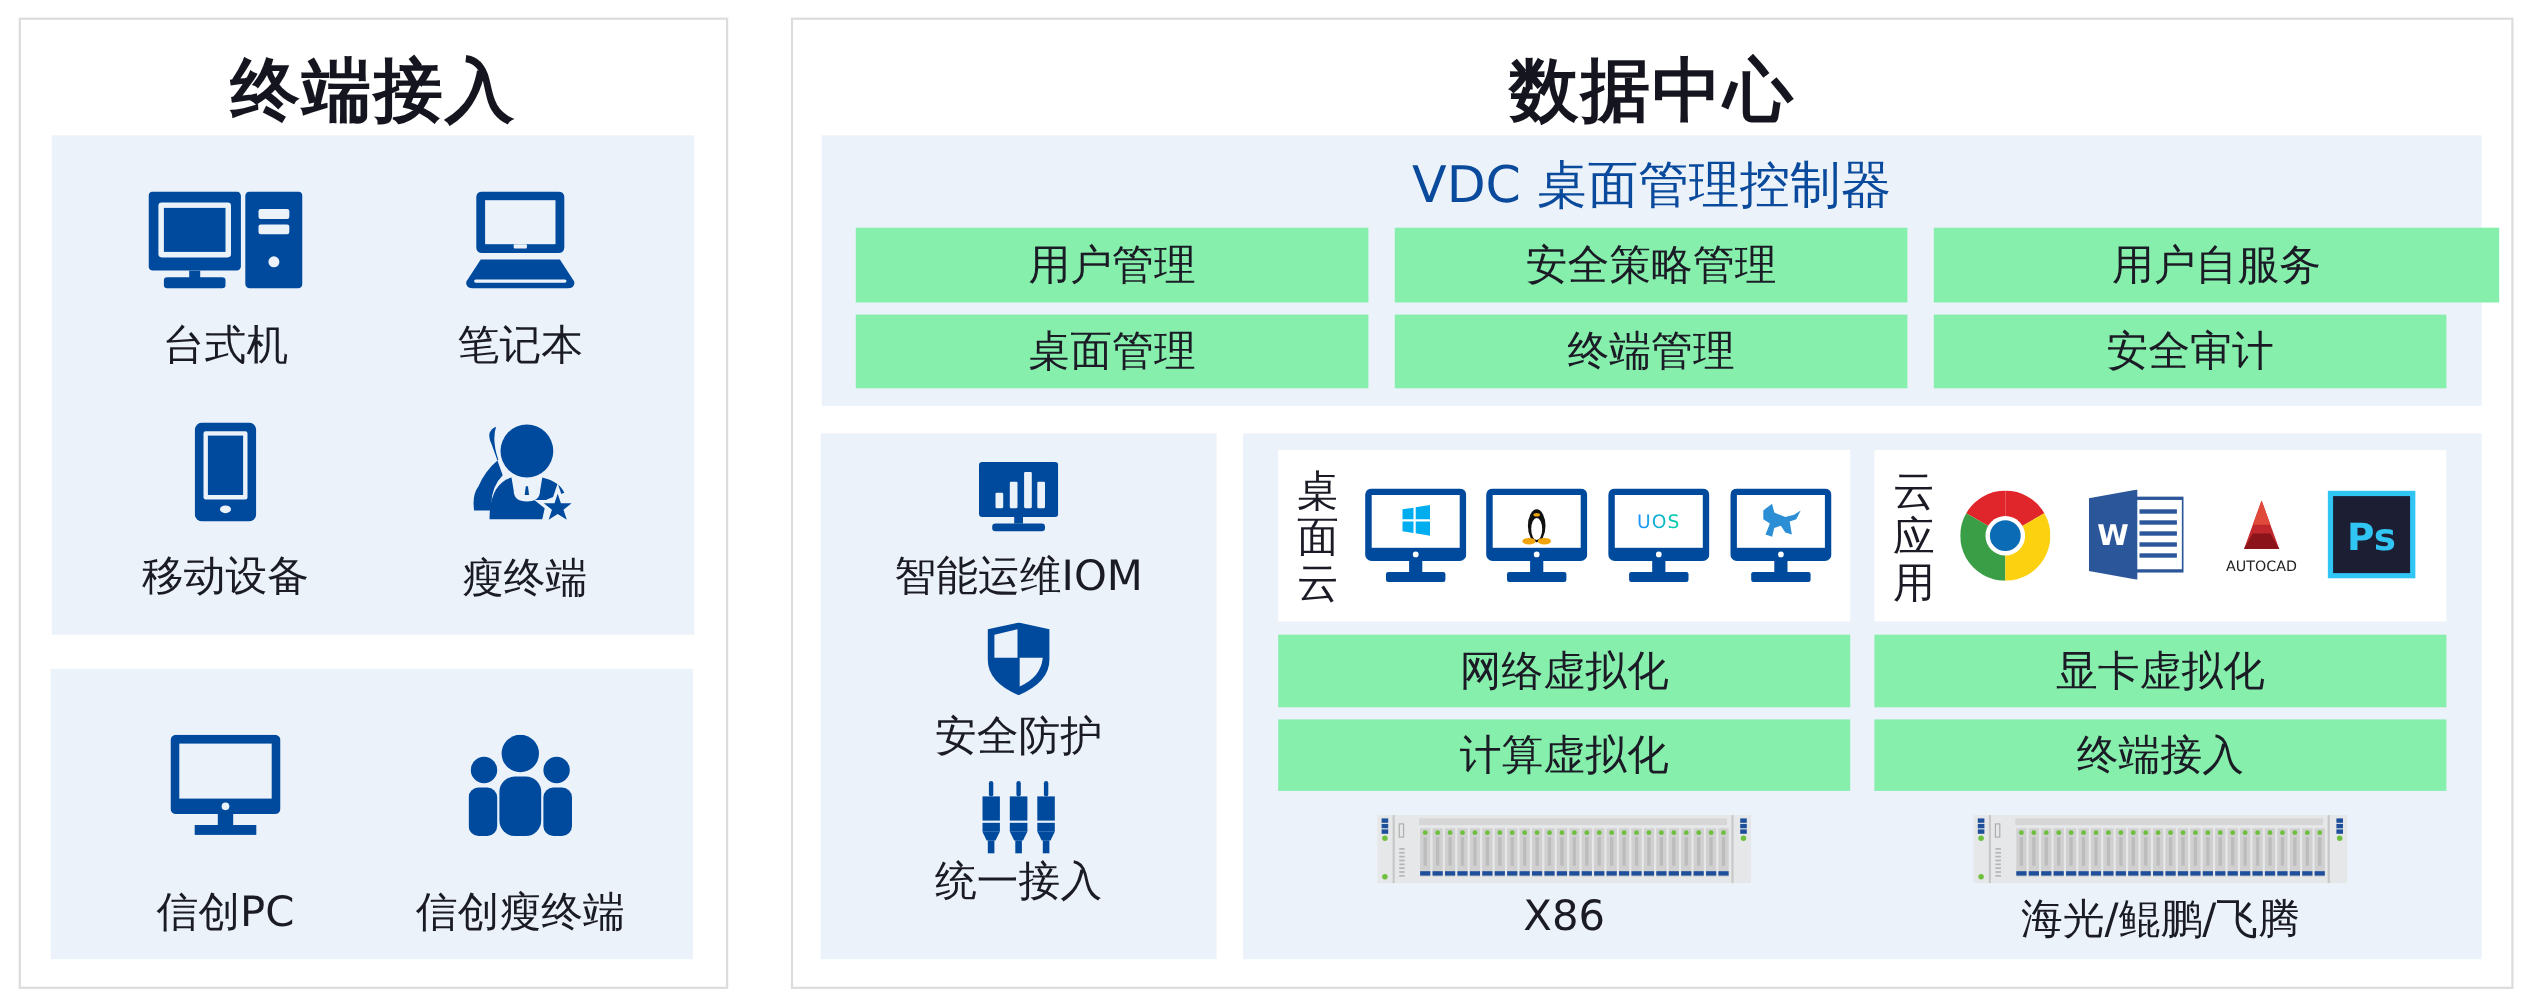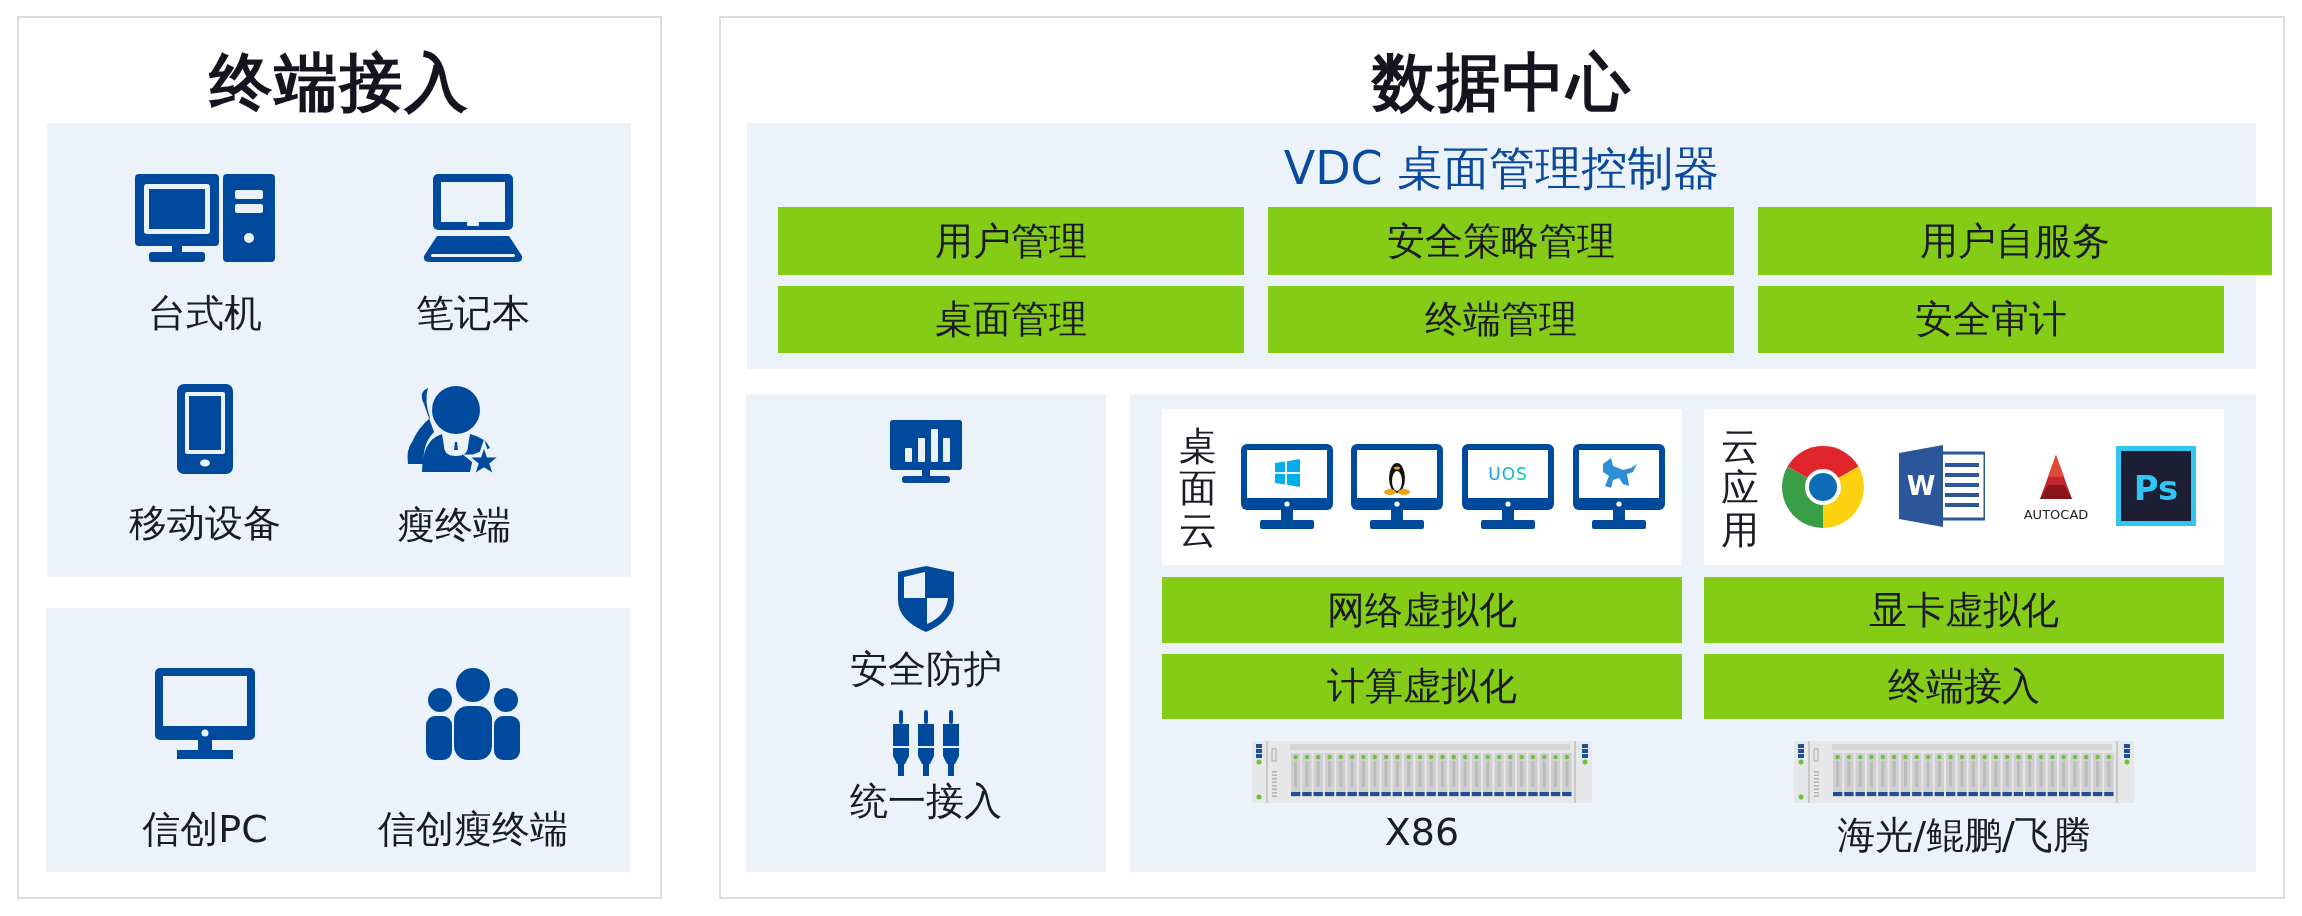--- a/index.html
+++ b/index.html
@@ -1,20 +1,20 @@
 <!DOCTYPE html>
 <html><head>
 <meta charset="utf-8">
 <style>
   html,body{margin:0;padding:0;background:#ffffff;}
   body{width:2302px;height:916px;position:relative;overflow:hidden;font-family:"DejaVu Sans","Liberation Sans",sans-serif;color:#1b1b26;}
   .abs{position:absolute;box-sizing:border-box;}
   .panel{border:2px solid #dcdcdc;background:#fff;}
   .lightbox{background:#ebf2fa;}
-  .card{background:#84cc16;display:flex;align-items:center;justify-content:center;font-size:38px;color:#1b1b26;}
+  .card{background:#86efac;display:flex;align-items:center;justify-content:center;font-size:38px;color:#1b1b26;}
   .ptitle{font-weight:bold;font-size:63px;text-align:center;color:#15151f;letter-spacing:2px;}
   .lbl{font-size:38px;text-align:center;white-space:nowrap;color:#1b1b26;}
   .icon{display:block;}
   .vtxt{font-size:38px;line-height:42px;width:44px;text-align:center;color:#1b1b26;}
   .vdc-title{font-size:46px;color:#0a4a9c;text-align:center;white-space:nowrap;}
 </style>
 </head>
 <body>
 
 <div class="abs panel" style="left:17px;top:16px;width:645px;height:883px;"></div>
@@ -52,21 +52,21 @@
 <div class="abs" style="left:90px;top:380px;width:230px;height:170px;">
   <svg class="icon" width="56" height="90" viewBox="0 0 56 90" style="margin:4px auto 0;">
     <rect x="0" y="0" width="56" height="90" rx="7" fill="#004a9e"></rect>
     <rect x="8" y="8" width="40" height="62" rx="2" fill="#ebf2fa"></rect>
     <rect x="12" y="12" width="32" height="54" fill="#004a9e"></rect>
     <ellipse cx="28" cy="79" rx="5" ry="3.5" fill="#ebf2fa"></ellipse>
   </svg>
   <div class="lbl" style="margin-top:24px;">移动设备</div>
 </div>
 
-<div class="abs" style="left:339px;top:380px;width:230px;height:170px;">
+<div class="abs" style="left:362px;top:380px;width:230px;height:170px;">
   <svg class="icon" width="100" height="92" viewBox="0 0 100 92" style="margin:4px auto 0;">
     <path d="M20 20 Q14 8 24 4 Q20 16 26 34 Q14 44 8 58 Q2 66 4 80 H20 Q18 60 30 48 Z" fill="#004a9e"></path>
     <circle cx="52" cy="26" r="24" fill="#004a9e"></circle>
     <path d="M18 88 Q18 56 38 50 L40 62 Q40 72 52 72 Q64 72 64 62 L66 50 Q82 54 86 64 L70 70 L66 88 Z" fill="#004a9e"></path>
     <path d="M48 56 L56 56 L58 68 L46 68 Z" fill="#ebf2fa"></path>
     <path d="M51 58 L53 58 L54 66 L50 66 Z" fill="#004a9e"></path>
     <path d="M80 60 L84 72 L97 72 L87 80 L91 92 L80 85 L69 92 L73 80 L63 72 L76 72 Z" fill="#004a9e" stroke="#ebf2fa" stroke-width="3"></path>
   </svg>
   <div class="lbl" style="margin-top:24px;">瘦终端</div>
 </div>
@@ -112,20 +112,21 @@
 <div class="abs" style="left:746px;top:418px;width:360px;height:135px;">
   <svg class="icon" width="72" height="64" viewBox="0 0 72 64" style="margin:2px auto 0;">
     <rect x="0" y="0" width="72" height="50" rx="3" fill="#004a9e"></rect>
     <rect x="15" y="28" width="7" height="14" rx="1" fill="#ebf2fa"></rect>
     <rect x="28" y="18" width="7" height="24" rx="1" fill="#ebf2fa"></rect>
     <rect x="41" y="9" width="7" height="33" rx="1" fill="#ebf2fa"></rect>
     <rect x="53" y="18" width="7" height="24" rx="1" fill="#ebf2fa"></rect>
     <rect x="32" y="50" width="8" height="6" fill="#004a9e"></rect>
     <rect x="12" y="56" width="48" height="7" rx="3" fill="#004a9e"></rect>
   </svg>
+  <div class="lbl" style="margin-top:14px;">智能运维IOM</div>
 </div>
 
 <div class="abs" style="left:746px;top:566px;width:360px;height:135px;">
   <svg class="icon" width="60" height="66" viewBox="0 0 60 66" style="margin:0 auto;">
     <path d="M30 0 L58 6 V34 Q58 54 30 66 Q2 54 2 34 V6 Z" fill="#004a9e"></path>
     <path d="M8 11 L29 6 V32 H8 Z" fill="#ebf2fa"></path>
     <path d="M31 32 H52 Q50 50 31 58 Z" fill="#ebf2fa"></path>
   </svg>
   <div class="lbl" style="margin-top:12px;">安全防护</div>
 </div>

